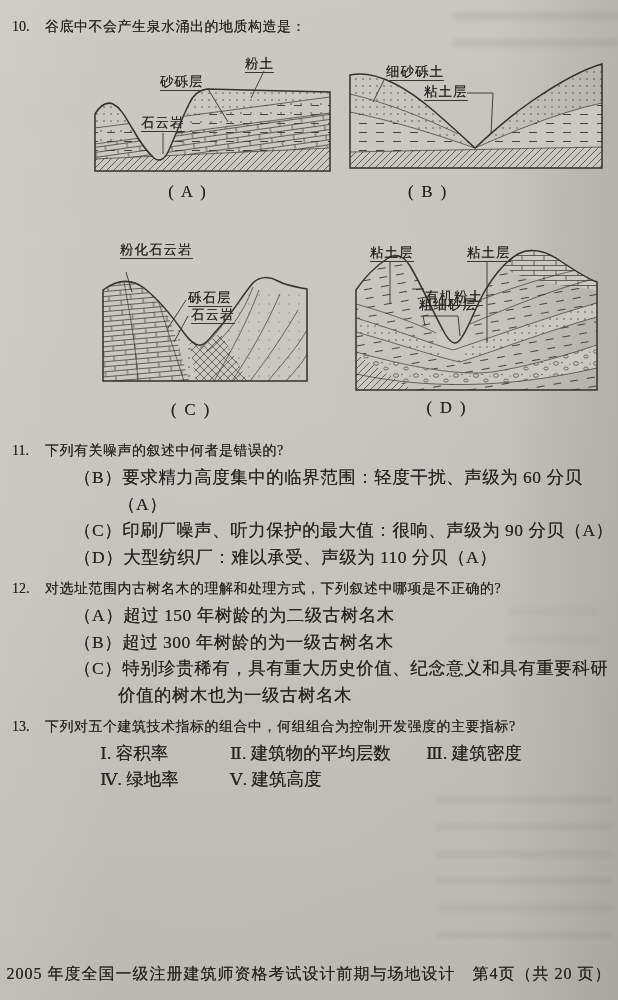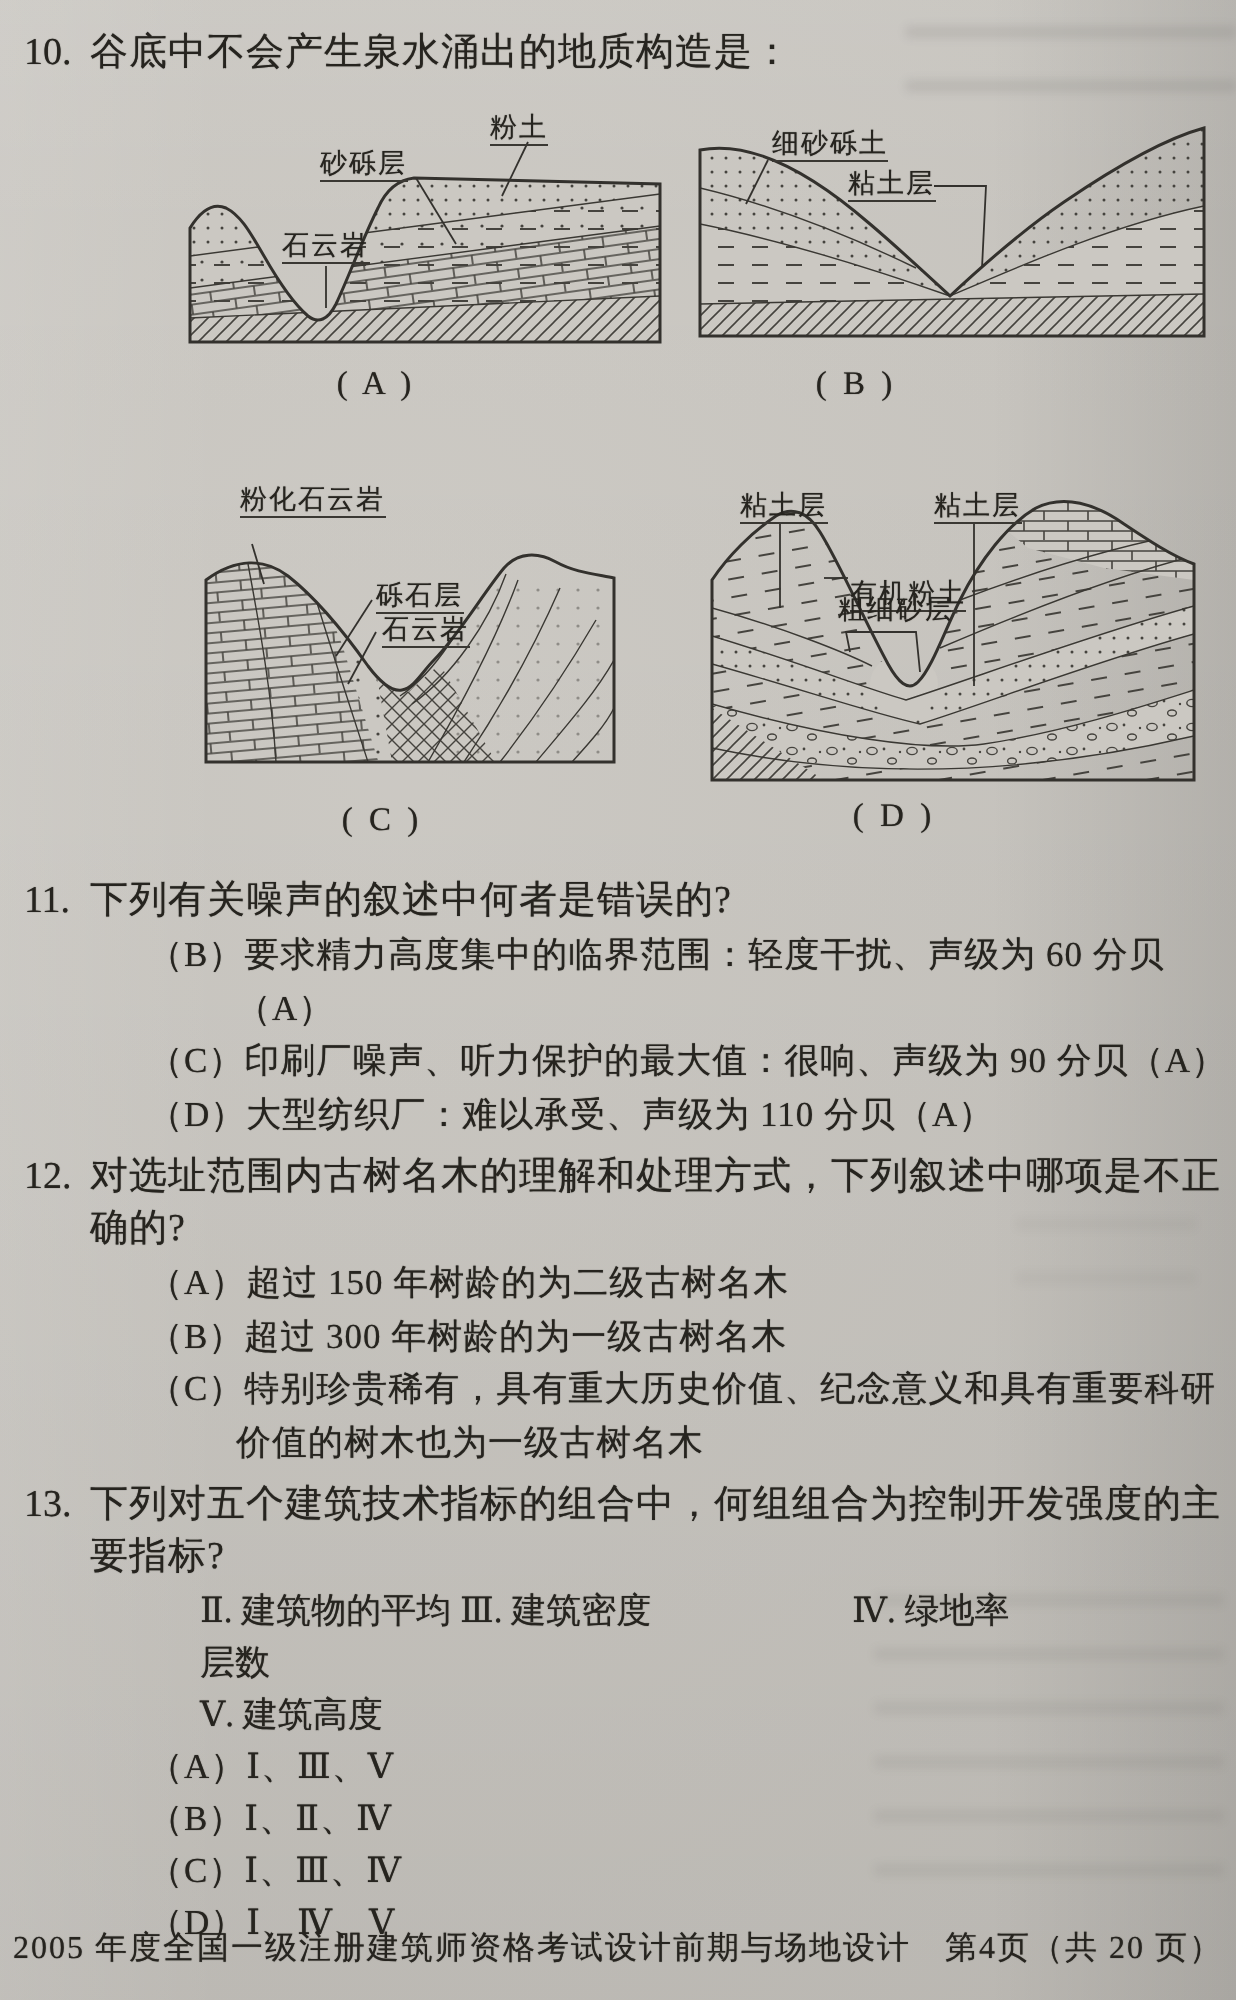--- a/index.html
+++ b/index.html
@@ -19,21 +19,21 @@
       var(--paper);
     font-family:"Liberation Serif","DejaVu Serif",serif;
     color:var(--ink);
     box-sizing:border-box;
     padding-top:14px;
   }
   .page::after{
     content:"";position:absolute;inset:0;pointer-events:none;
     background:radial-gradient(130% 110% at 32% 38%, rgba(255,255,255,.06), rgba(0,0,0,.055) 95%);
   }
-  .qline{display:flex;margin-left:12px;font-size:19px;line-height:26px;justify-content:center;}
+  .qline{display:flex;margin-left:12px;font-size:14px;line-height:26px;justify-content:center;}
   .qnum{flex:none;width:33px;}
   .qtext{flex:1;letter-spacing:.5px;}
   .opts{margin-left:74px;font-size:17.5px;}
   .opt{margin:0;line-height:26.5px;padding-left:44px;text-indent:-44px;letter-spacing:.5px;}
   .q13 .opt{line-height:26px;}
   .items{margin-left:100px;display:grid;grid-template-columns:130px 196px 1fr;font-size:17.5px;line-height:26px;}
   .qblock{position:relative;z-index:2;}
   
   .diagram-area{position:relative;height:390px;z-index:2;}
   .diagram{position:absolute;}
@@ -283,29 +283,24 @@
       <p class="opt txt">（C）特别珍贵稀有，具有重大历史价值、纪念意义和具有重要科研价值的树木也为一级古树名木</p>
     </div>
   </div>
 
   <div class="qblock q13" style="margin-top:6px;">
     <div class="qline">
       <span class="qnum txt">13.</span>
       <span class="qtext txt">下列对五个建筑技术指标的组合中，何组组合为控制开发强度的主要指标?</span>
     </div>
     <div class="items">
+      <span class="txt">Ⅰ. 容积率</span>
       <span class="txt">Ⅱ. 建筑物的平均层数</span>
       <span class="txt">Ⅲ. 建筑密度</span>
       <span class="txt">Ⅳ. 绿地率</span>
       <span class="txt">Ⅴ. 建筑高度</span>
       <span></span>
     </div>
-    <div class="opts">
-      <p class="opt txt">（A）Ⅰ、Ⅲ、Ⅴ</p>
-      <p class="opt txt">（B）Ⅰ、Ⅱ、Ⅳ</p>
-      <p class="opt txt">（C）Ⅰ、Ⅲ、Ⅳ</p>
-      <p class="opt txt">（D）Ⅰ、Ⅳ、Ⅴ</p>
-    </div>
   </div>
 
   <div class="footer txt">2005 年度全国一级注册建筑师资格考试设计前期与场地设计　第4页（共 20 页）</div>
 
 </div>
 
 </body></html>

